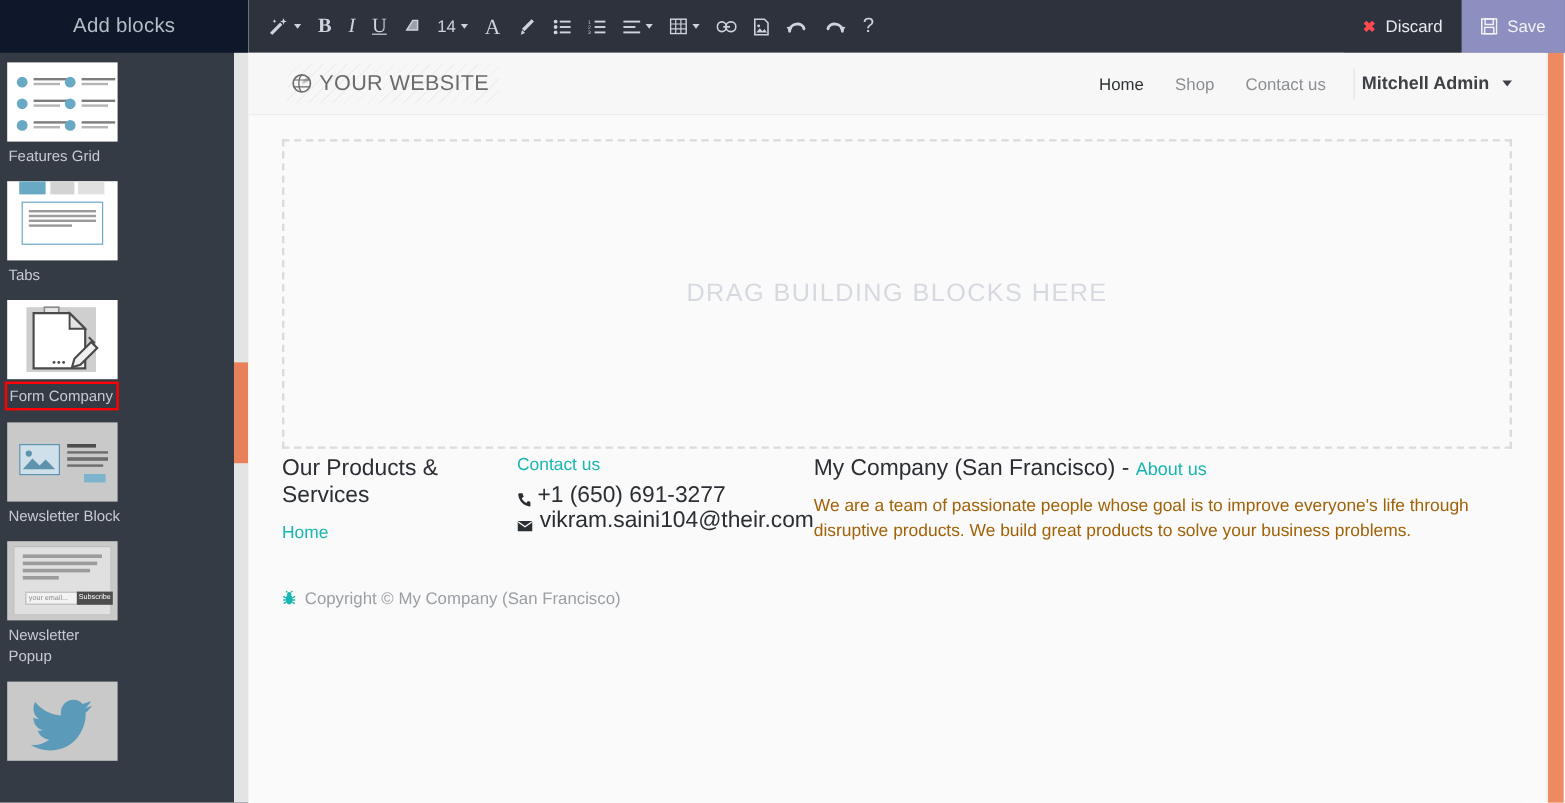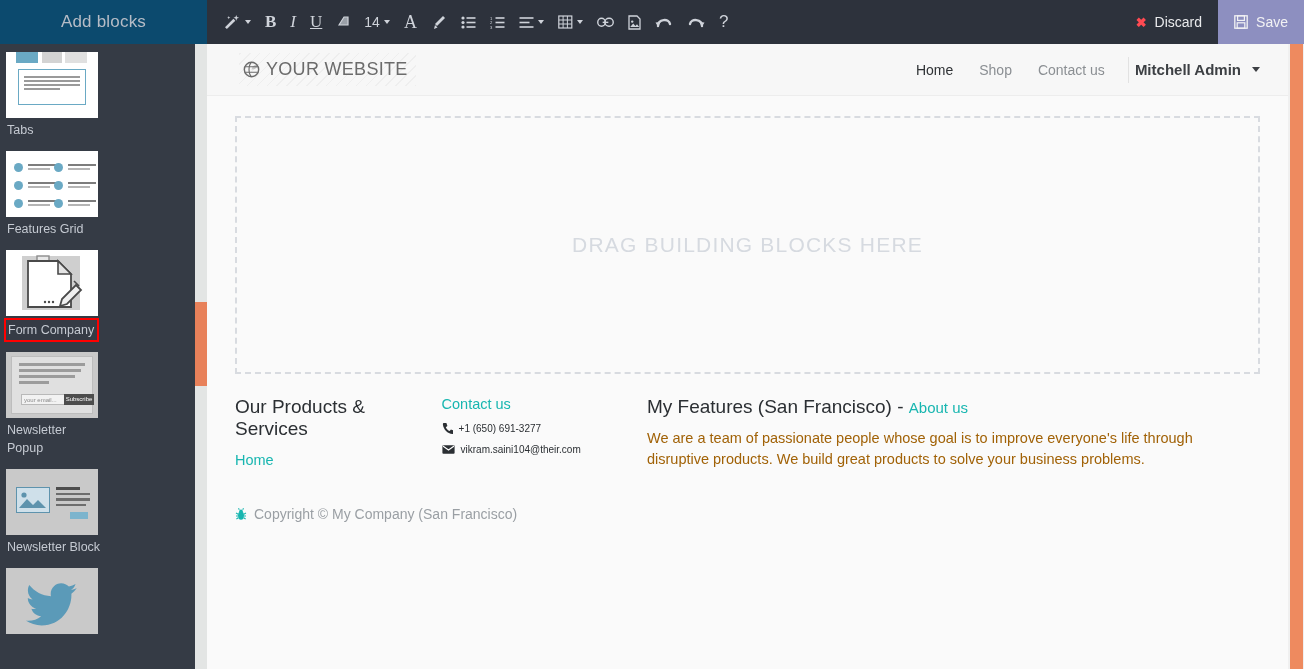--- a/index.html
+++ b/index.html
@@ -15,21 +15,21 @@
   
   .sidebar {
     width: 207px; height: 669px;
     background: #353b45;
     position: relative;
     flex: 0 0 207px;
     overflow: hidden;
   }
   .sb-title {
     height: 44px;
-    background: #0c4a6e;
+    background: #0f172a;
     color: #b6bcc6;
     font-size: 17px;
     display: flex; align-items: center; justify-content: center;
     letter-spacing: .2px;
   }
   .sb-scroll {
     position: absolute;
     top: 44px; left: 0; right: 12px; bottom: 0;
     overflow: hidden;
   }
@@ -177,31 +177,31 @@
 
   .dropzone-wrap { padding: 20px 28px 0 28px; }
   .dropzone {
     border: 2px dashed #d8dbe0;
     height: 258px;
     display:flex; align-items:center; justify-content:center;
     color:#d6dae0; font-size:21px; letter-spacing:1.2px;
   }
 
   .footer {
-    margin-top: 22px;
+    margin-top: 6px;
     padding: 0 28px;
     display:flex;
   }
   .fcol { }
   .fcol1 { width: 360px; }
   .fcol2 { width: 358px; }
   .fcol3 { flex:1 1 auto; padding-right: 12px;}
   .fh { font-size:19px; color:#2b2f33; margin:0 0 12px 0; font-weight:normal; }
   .flink { color:#18b6b0; font-size:14.5px; text-decoration:none; display:block; margin-bottom:6px; cursor:pointer;}
-  .finfo { color:#2b2f33; font-size:10px; line-height:21px; display:flex; align-items:center; gap:6px; }
+  .finfo { color:#2b2f33; font-size:19px; line-height:21px; display:flex; align-items:flex-end; gap:6px; }
   .fp { color:#a16207; font-size:14.5px; line-height:21px; margin:0 0 14px 0; }
   .fh3 { font-size:19px; color:#2b2f33; margin:0 0 10px 0; font-weight:normal; }
   .fh3 a { color:#18b6b0; text-decoration:none; font-size:15px; }
 
   .copyright {
     padding: 22px 28px 0 28px;
     color:#9a9fa4; font-size:14px;
     display:flex; align-items:center; gap:7px;
   }
   .bug { color:#18b6b0; }
@@ -221,119 +221,103 @@
 
     <div class="sb-scroll">
       <div class="sb-inner">
 
         <div class="cut-row">
           <span>References</span>
           <span>Accordion</span>
         </div>
 
         <div class="sb-grid">
+
+          <div class="sb-cell">
+            <div class="thumb">
+              <div class="fg-row" style="left:8px;top:12px;">
+                  <span class="dot"></span>
+                  <span class="lines">
+                    <span class="ln" style="width:28px;display:block;"></span>
+                    <span class="ln l2" style="width:22px;display:block;"></span>
+                  </span>
+                </div>
+              <div class="fg-row" style="left:48px;top:12px;">
+                  <span class="dot"></span>
+                  <span class="lines">
+                    <span class="ln" style="width:28px;display:block;"></span>
+                    <span class="ln l2" style="width:22px;display:block;"></span>
+                  </span>
+                </div>
+              <div class="fg-row" style="left:8px;top:30px;">
+                  <span class="dot"></span>
+                  <span class="lines">
+                    <span class="ln" style="width:28px;display:block;"></span>
+                    <span class="ln l2" style="width:22px;display:block;"></span>
+                  </span>
+                </div>
+              <div class="fg-row" style="left:48px;top:30px;">
+                  <span class="dot"></span>
+                  <span class="lines">
+                    <span class="ln" style="width:28px;display:block;"></span>
+                    <span class="ln l2" style="width:22px;display:block;"></span>
+                  </span>
+                </div>
+              <div class="fg-row" style="left:8px;top:48px;">
+                  <span class="dot"></span>
+                  <span class="lines">
+                    <span class="ln" style="width:28px;display:block;"></span>
+                    <span class="ln l2" style="width:22px;display:block;"></span>
+                  </span>
+                </div>
+              <div class="fg-row" style="left:48px;top:48px;">
+                  <span class="dot"></span>
+                  <span class="lines">
+                    <span class="ln" style="width:28px;display:block;"></span>
+                    <span class="ln l2" style="width:22px;display:block;"></span>
+                  </span>
+                </div>
+            </div>
+            <div class="sb-label">Features Grid</div>
+          </div>
 
           <div class="sb-cell">
             <div class="thumb">
               <div class="tabs-tab" style="left:10px;width:22px;background:#6aa9c4;"></div>
               <div class="tabs-tab" style="left:36px;width:20px;background:#d3d3d3;"></div>
               <div class="tabs-tab" style="left:59px;width:22px;background:#e0e0e0;"></div>
               <div class="tabs-box">
                 <div style="padding:6px 5px 0 5px;">
                   <div class="tabs-ln" style="width:56px;"></div>
                   <div class="tabs-ln" style="width:56px;"></div>
                   <div class="tabs-ln" style="width:56px;"></div>
                   <div class="tabs-ln" style="width:36px;"></div>
                 </div>
               </div>
             </div>
             <div class="sb-label">Tabs</div>
-          </div>
-
-          <div class="sb-cell">
-            <div class="thumb">
-              <div class="fg-row" style="left:8px;top:12px;">
-                  <span class="dot"></span>
-                  <span class="lines">
-                    <span class="ln" style="width:28px;display:block;"></span>
-                    <span class="ln l2" style="width:22px;display:block;"></span>
-                  </span>
-                </div>
-              <div class="fg-row" style="left:48px;top:12px;">
-                  <span class="dot"></span>
-                  <span class="lines">
-                    <span class="ln" style="width:28px;display:block;"></span>
-                    <span class="ln l2" style="width:22px;display:block;"></span>
-                  </span>
-                </div>
-              <div class="fg-row" style="left:8px;top:30px;">
-                  <span class="dot"></span>
-                  <span class="lines">
-                    <span class="ln" style="width:28px;display:block;"></span>
-                    <span class="ln l2" style="width:22px;display:block;"></span>
-                  </span>
-                </div>
-              <div class="fg-row" style="left:48px;top:30px;">
-                  <span class="dot"></span>
-                  <span class="lines">
-                    <span class="ln" style="width:28px;display:block;"></span>
-                    <span class="ln l2" style="width:22px;display:block;"></span>
-                  </span>
-                </div>
-              <div class="fg-row" style="left:8px;top:48px;">
-                  <span class="dot"></span>
-                  <span class="lines">
-                    <span class="ln" style="width:28px;display:block;"></span>
-                    <span class="ln l2" style="width:22px;display:block;"></span>
-                  </span>
-                </div>
-              <div class="fg-row" style="left:48px;top:48px;">
-                  <span class="dot"></span>
-                  <span class="lines">
-                    <span class="ln" style="width:28px;display:block;"></span>
-                    <span class="ln l2" style="width:22px;display:block;"></span>
-                  </span>
-                </div>
-            </div>
-            <div class="sb-label">Features Grid</div>
           </div>
 
           <div class="sb-cell">
             <div class="thumb">
               <div class="clip-bg"></div>
               <svg width="92" height="66" viewBox="0 0 92 66" style="position:absolute;left:0;top:0;">
                 <rect x="31" y="6" width="12" height="5" fill="#e8e8e8" stroke="#8c8c8c" stroke-width="1.4"></rect>
                 <path d="M22 11 h30 l13 13 v33 h-43 z" fill="#ffffff" stroke="#4a4a4a" stroke-width="1.8"></path>
                 <path d="M52 11 v13 h13 z" fill="#e4e4e4" stroke="#4a4a4a" stroke-width="1.6"></path>
                 <circle cx="39" cy="52" r="1.2" fill="#4a4a4a"></circle>
                   <circle cx="43" cy="52" r="1.2" fill="#4a4a4a"></circle>
                   <circle cx="47" cy="52" r="1.2" fill="#4a4a4a"></circle>
                 <path d="M54 56 l2-7 l14-14 l5 5 l-14 14 z" fill="#f0f0f0" stroke="#4a4a4a" stroke-width="1.8"></path>
                 <path d="M68 31 l5 5" stroke="#4a4a4a" stroke-width="1.6"></path>
               </svg>
             </div>
             <div class="sb-label hl">Form Company</div>
           </div>
 
-
-          <div class="sb-cell">
-            <div class="thumb grayish">
-              <div class="np-card">
-                <div style="padding:6px 7px 0 7px;">
-                  <div class="np-ln" style="width:66px;"></div>
-                  <div class="np-ln" style="width:62px;"></div>
-                  <div class="np-ln" style="width:56px;"></div>
-                  <div class="np-ln" style="width:30px;"></div>
-                </div>
-                <div class="np-field">your email...</div>
-                <div class="np-sub">Subscribe</div>
-              </div>
-            </div>
-            <div class="sb-label">Newsletter Popup</div>
-          </div>
 
           <div class="sb-cell">
             <div class="thumb grayish">
               <div class="nb-img">
                 <svg width="31" height="23" viewBox="0 0 31 23">
                     <circle cx="7" cy="7" r="2.6" fill="#5e93ad"></circle>
                     <path d="M2 20 l8-9 l6 6 l5-5 l8 8 z" fill="#5e93ad"></path>
                   </svg>
               </div>
               <div style="position:absolute;left:50px;top:18px;width:34px;">
@@ -342,20 +326,36 @@
                 <div class="nb-ln" style="width:34px;"></div>
                 <div class="nb-ln" style="width:30px;"></div>
               </div>
               <div class="nb-btn"></div>
             </div>
             <div class="sb-label">Newsletter Block</div>
           </div>
 
           <div class="sb-cell">
             <div class="thumb grayish">
+              <div class="np-card">
+                <div style="padding:6px 7px 0 7px;">
+                  <div class="np-ln" style="width:66px;"></div>
+                  <div class="np-ln" style="width:62px;"></div>
+                  <div class="np-ln" style="width:56px;"></div>
+                  <div class="np-ln" style="width:30px;"></div>
+                </div>
+                <div class="np-field">your email...</div>
+                <div class="np-sub">Subscribe</div>
+              </div>
+            </div>
+            <div class="sb-label">Newsletter Popup</div>
+          </div>
+
+          <div class="sb-cell">
+            <div class="thumb grayish">
               <svg width="92" height="66" viewBox="0 0 92 66">
                 <path d="M71 20 c-2 1 -4 1.6 -6 1.9 c2.2 -1.3 3.8 -3.4 4.6 -5.9 c-2 1.2 -4.3 2.1 -6.7 2.6 c-1.9 -2.1 -4.7 -3.4 -7.7 -3.4 c-5.8 0 -10.5 4.8 -10.5 10.7 c0 0.8 0.1 1.7 0.3 2.4 c-8.7 -0.4 -16.5 -4.7 -21.7 -11.2 c-0.9 1.6 -1.4 3.4 -1.4 5.4 c0 3.7 1.9 7 4.7 8.9 c-1.7 -0.1 -3.4 -0.6 -4.8 -1.4 v0.1 c0 5.2 3.6 9.5 8.4 10.5 c-0.9 0.2 -1.8 0.4 -2.8 0.4 c-0.7 0 -1.3 -0.1 -2 -0.2 c1.3 4.2 5.2 7.3 9.8 7.4 c-3.6 2.9 -8.1 4.6 -13 4.6 c-0.8 0 -1.7 -0.1 -2.5 -0.2 c4.6 3 10.1 4.8 16 4.8 c19.2 0 29.7 -16.2 29.7 -30.2 v-1.4 c2 -1.5 3.8 -3.4 5.2 -5.5 z" fill="#5b9ab8"></path>
               </svg>
             </div>
 
           </div>
 
         </div>
 
       </div>
@@ -553,21 +553,21 @@
                 <rect x="0.4" y="1.2" width="12.2" height="8.6" rx="1" fill="#2b2f33"></rect>
                 <path d="M0.9 2 L6.5 6 L12.1 2" fill="none" stroke="#ffffff" stroke-width="1.1"></path>
               </svg>
             </span>
             <span>vikram.saini104@their.com</span>
           </div>
         </div>
 
         <div class="fcol fcol3">
           <h3 class="fh3">
-            <span>My Features (San Francisco)</span>
+            <span>My Company (San Francisco)</span>
             <span class="dash">-</span>
             <a>About us</a>
           </h3>
           <p class="fp">We are a team of passionate people whose goal is to improve everyone's life through disruptive products. We build great products to solve your business problems.</p>
         </div>
       </div>
 
       <div class="copyright">
         <span class="bug">
           <svg width="12" height="13" viewBox="0 0 12 13" style="display:block;">

